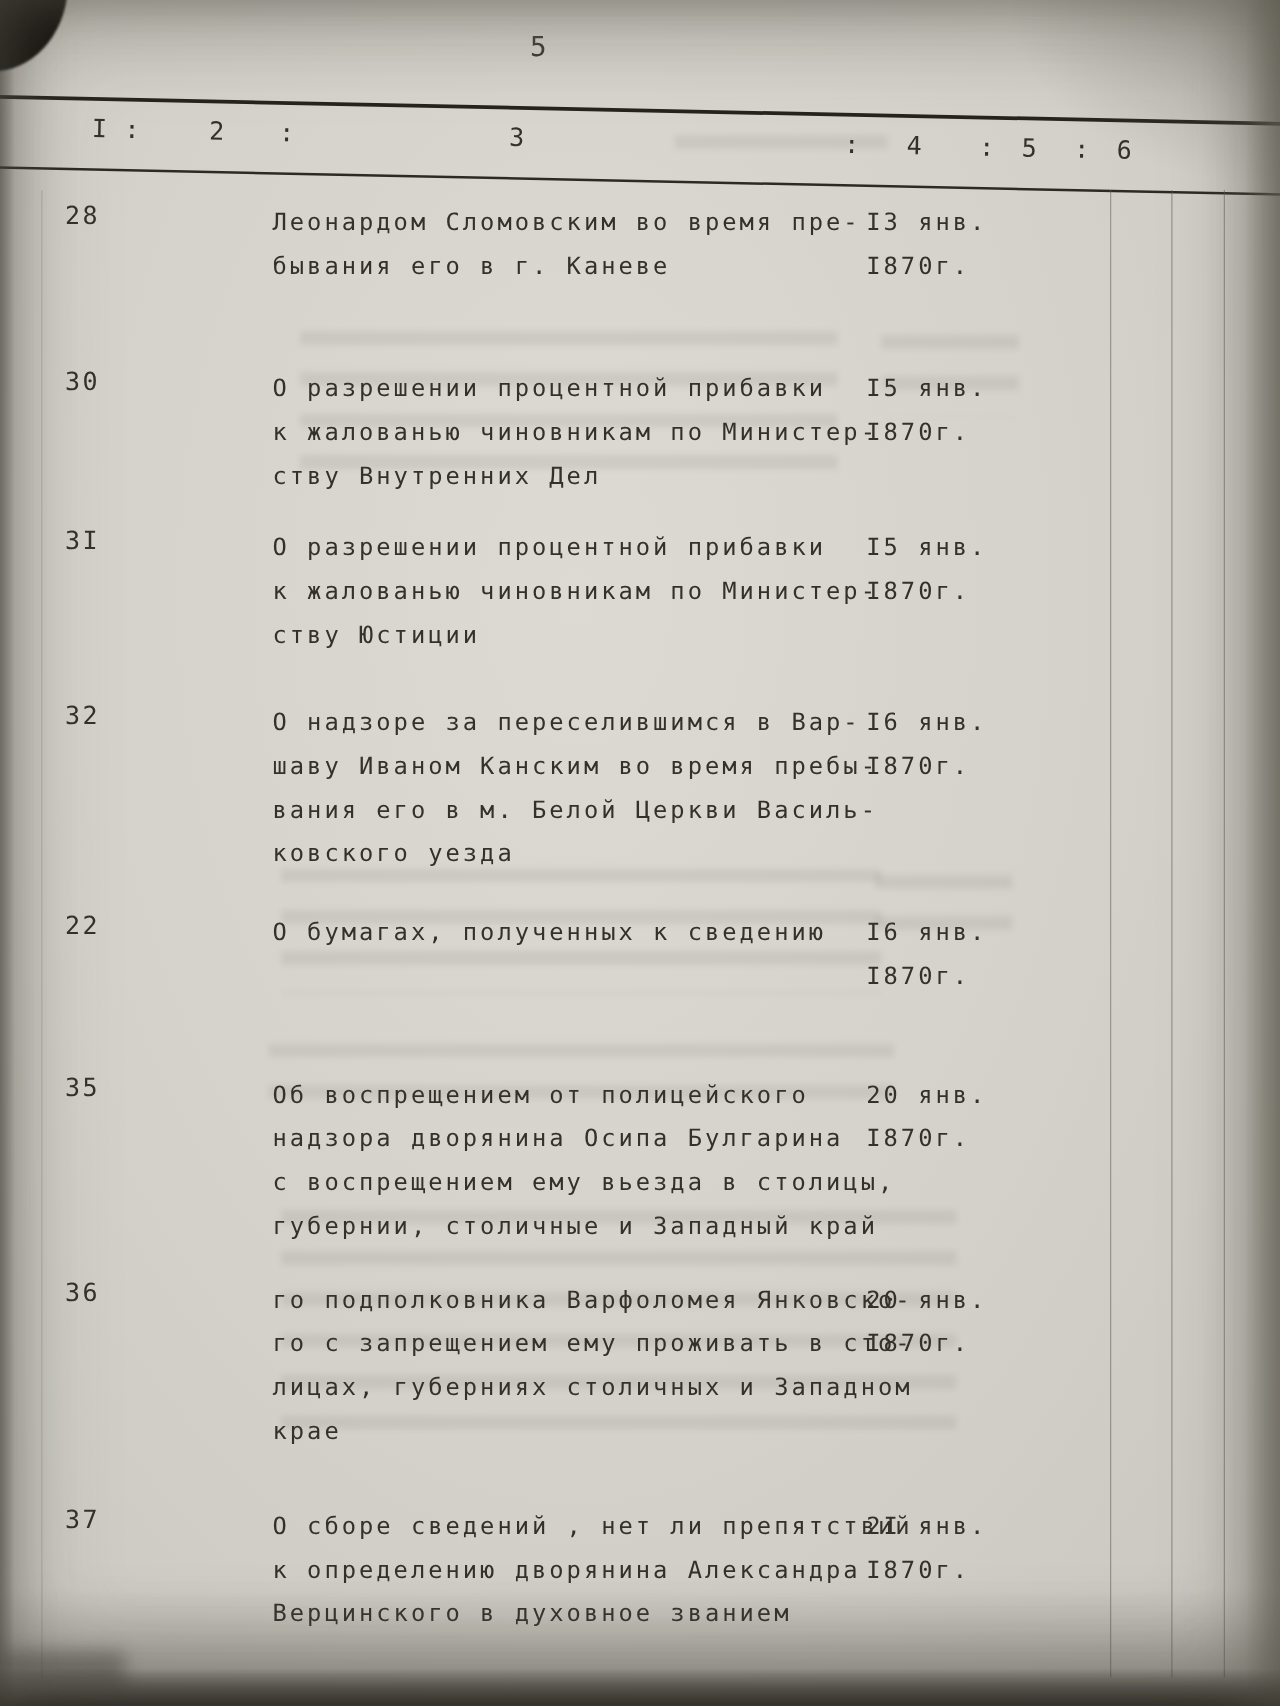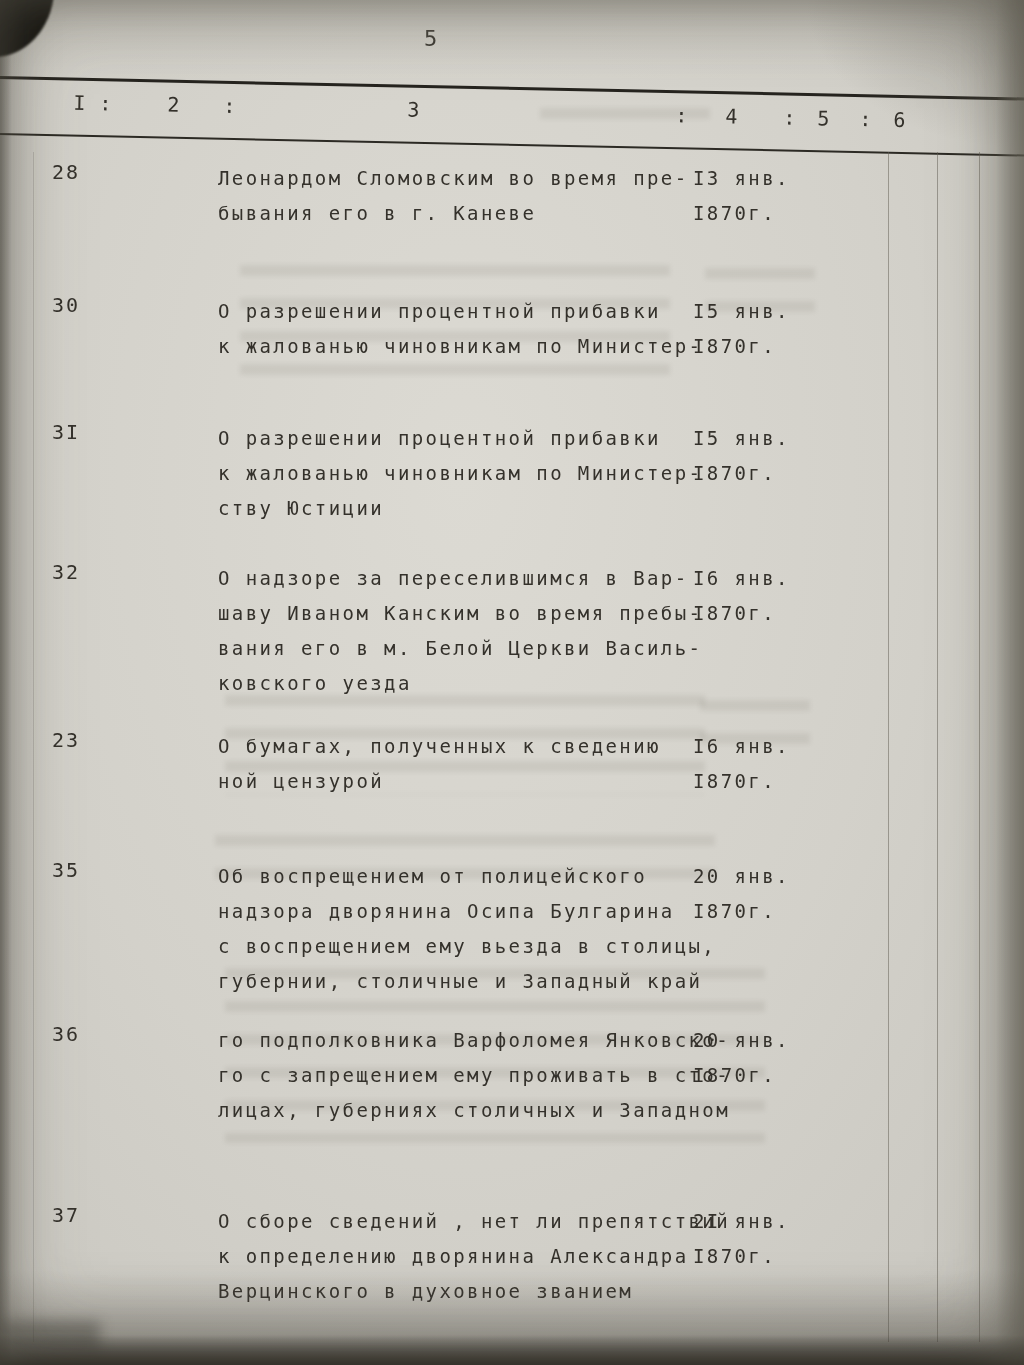--- a/index.html
+++ b/index.html
@@ -99,20 +99,21 @@
           <div class="date">
             <div class="line">I3 янв.</div>
             <div class="line">I870г.</div>
           </div>
         </div>
         <div class="entry" style="top: 293px;">
           <div class="no">30</div>
           <div class="desc">
             <div class="line">О разрешении процентной прибавки</div>
             <div class="line">к жалованью чиновникам по Министер-</div>
+            <div class="line">ству Внутренних Дел</div>
           </div>
           <div class="date">
             <div class="line">I5 янв.</div>
             <div class="line">I870г.</div>
           </div>
         </div>
         <div class="entry" style="top: 420px;">
           <div class="no">3I</div>
           <div class="desc">
             <div class="line">О разрешении процентной прибавки</div>
@@ -131,24 +132,23 @@
             <div class="line">шаву Иваном Канским во время пребы-</div>
             <div class="line">вания его в м. Белой Церкви Василь-</div>
             <div class="line">ковского уезда</div>
           </div>
           <div class="date">
             <div class="line">I6 янв.</div>
             <div class="line">I870г.</div>
           </div>
         </div>
         <div class="entry" style="top: 728px;">
-          <div class="no">23</div>
+          <div class="no">22</div>
           <div class="desc">
             <div class="line">О бумагах, полученных к сведению</div>
-            <div class="line">ной цензурой</div>
           </div>
           <div class="date">
             <div class="line">I6 янв.</div>
             <div class="line">I870г.</div>
           </div>
         </div>
         <div class="entry" style="top: 858px;">
           <div class="no">35</div>
           <div class="desc">
             <div class="line">Об воспрещением от полицейского</div>
@@ -160,20 +160,21 @@
             <div class="line">20 янв.</div>
             <div class="line">I870г.</div>
           </div>
         </div>
         <div class="entry" style="top: 1022px;">
           <div class="no">36</div>
           <div class="desc">
             <div class="line">го подполковника Варфоломея Янковско-</div>
             <div class="line">го с запрещением ему проживать в сто-</div>
             <div class="line">лицах, губерниях столичных и Западном</div>
+            <div class="line">крае</div>
           </div>
           <div class="date">
             <div class="line">20 янв.</div>
             <div class="line">I870г.</div>
           </div>
         </div>
         <div class="entry" style="top: 1203px;">
           <div class="no">37</div>
           <div class="desc">
             <div class="line">О сборе сведений , нет ли препятствий</div>

